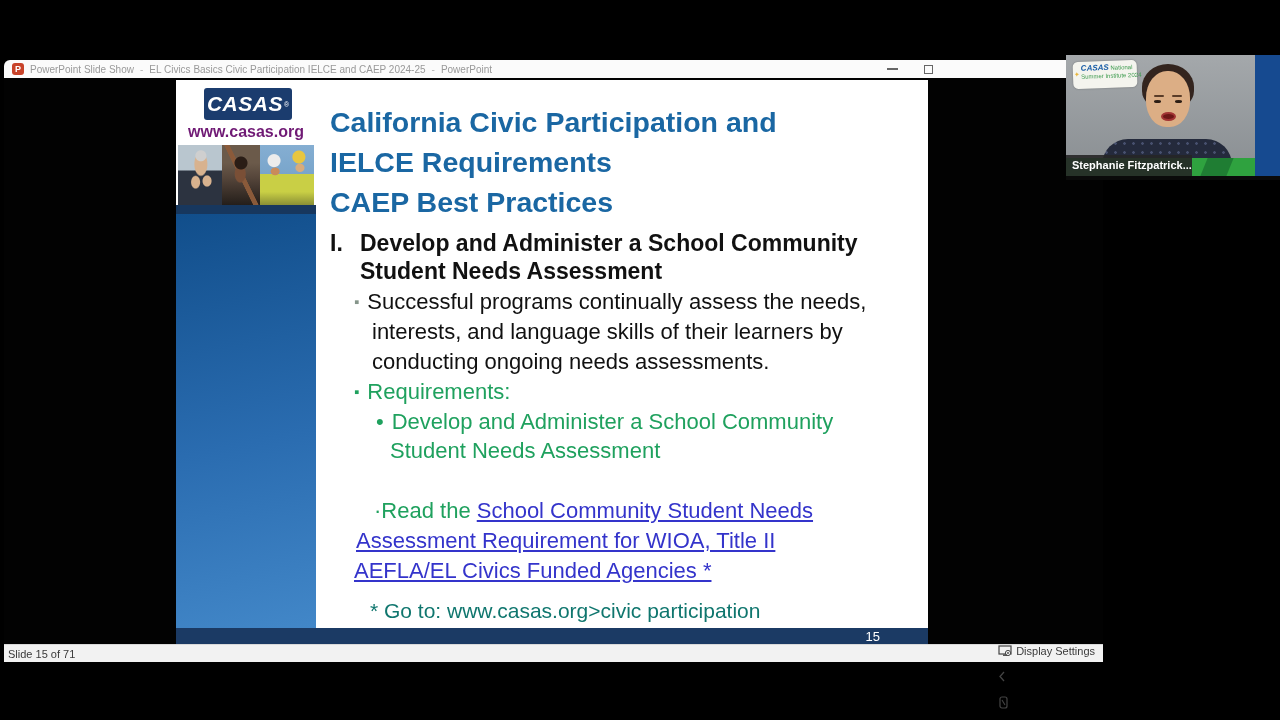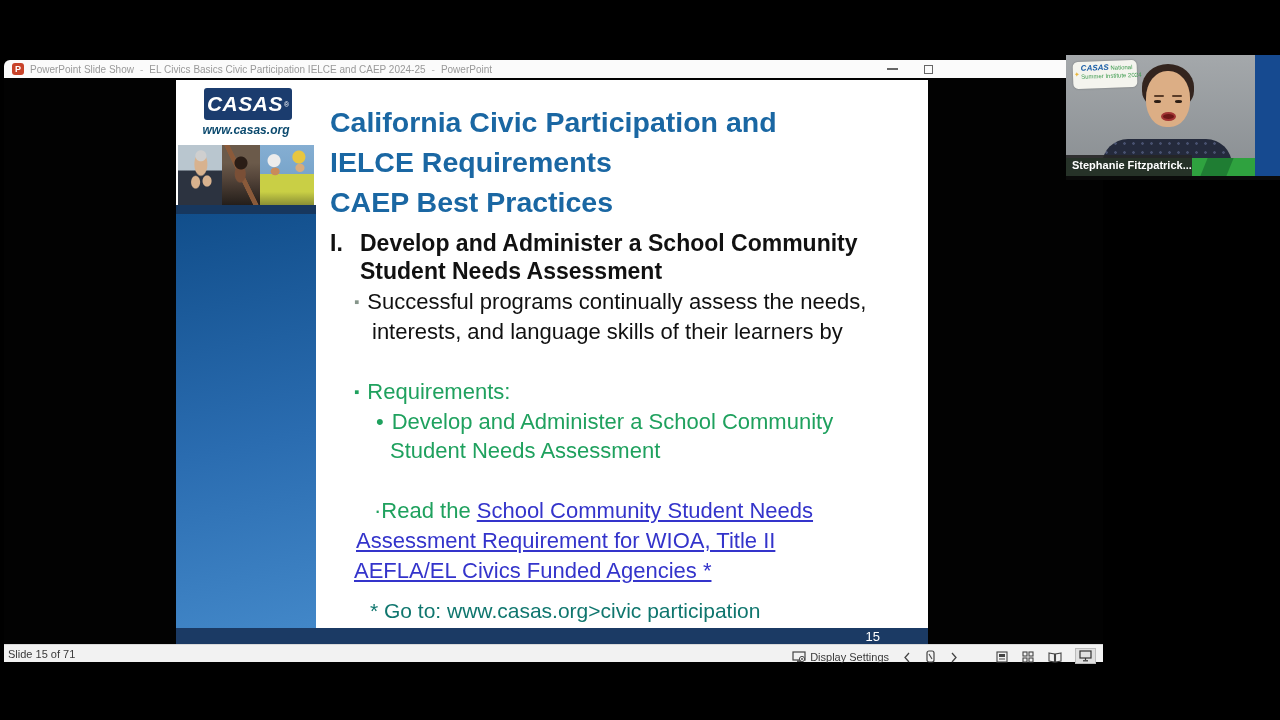--- a/index.html
+++ b/index.html
@@ -23,21 +23,21 @@
 
   
   #slide { left:176px; top:80px; width:752px; height:568px; background:#fff; }
 
   
   #sidebar { left:0; top:0; width:140px; height:568px; background:#fff; }
   #casas-box { left:28px; top:8px; width:88px; height:32px; background:#1b3c6e; border-radius:3px;
                color:#fff; display:flex; align-items:center; justify-content:center; }
   #casas-box .brand { font-size:21px; font-weight:bold; font-style:italic; letter-spacing:.5px; }
   #casas-box .reg { font-size:7px; vertical-align:top; margin-left:1px; }
-  #casas-url { left:0; top:43px; width:140px; text-align:center; font-size:12px; font-weight:bold; color:#0c4a6e;font-style:italic; }
+  #casas-url { left:0; top:43px; width:140px; text-align:center; font-size:16px; font-weight:bold; color:#701a75; }
   #photo { left:2px; top:65px; width:136px; height:60px; display:flex; }
   .ph { height:100%; }
   .ph1 { width:44px;
     background:
       radial-gradient(circle at 52% 18%, #cfcfcf 0 5px, rgba(207,207,207,0) 6px),
       radial-gradient(ellipse at 52% 32%, #d8b28e 0 6px, rgba(216,178,142,0) 7px),
       radial-gradient(ellipse at 40% 62%, #d8b28e 0 4px, rgba(216,178,142,0) 5px),
       radial-gradient(ellipse at 66% 60%, #d8b28e 0 4px, rgba(216,178,142,0) 5px),
       linear-gradient(180deg, #b9c6cf 0 42%, #2c3340 43% 100%);
   }
@@ -93,21 +93,21 @@
   .s-req3 .l1 { padding-left:44px; }
   .s-req3 .l2 { padding-left:26px; }
   .s-req3 .l3 { padding-left:24px; }
   .b-link { color:#3434cb; text-decoration:underline; }
   .s-footnote { position:absolute; left:40px; top:519px; font-size:21px; color:#0f766e; }
 
   
   #statusbar { left:4px; top:644px; width:1099px; height:18px; background:#f2f2f2;
                border-top:1px solid #d9d9d9; display:flex; align-items:center; font-size:11px; color:#3a3a3a; }
   #slide-indicator { margin-left:4px;text-align:center; }
-  #sb-right { position:absolute; right:8px; display:flex; align-items:flex-end; gap:14px; height:18px; }
+  #sb-right { position:absolute; right:8px; display:flex; align-items:flex-start; gap:14px; height:18px;flex-direction:column; }
   .sb-btn { display:flex; align-items:center; gap:4px; cursor:default; }
   .sb-icon svg { display:block; }
   #slideshow-btn { background:#e0e0e0; outline:1px solid #bbb; padding:1px 3px; }
   .gap-lg { width:10px; }
 
   
   #webcam { left:1066px; top:55px; width:214px; height:125px; background:linear-gradient(180deg,#a4a8ab,#888d91);
             overflow:hidden; z-index:5; }
   #wc-bluestrip { right:0; top:0; width:25px; height:100%; background:#164a90; }
   #wc-hair { left:76px; top:9px; width:52px; height:46px; border-radius:50% 50% 42% 42%; background:#33241e; }
@@ -181,20 +181,21 @@
       <div class="row">
         <span class="numeral">I.</span>
         <span>Develop and Administer a School Community</span>
       </div>
       <div class="l2">Student Needs Assessment</div>
     </div>
 
     <div class="s-b1">
       <div class="l1"><span class="bullet-sq bullet-gray">▪</span><span>Successful programs continually assess the needs,</span></div>
       <div class="cont">interests, and language skills of their learners by</div>
+      <div class="cont">conducting ongoing needs assessments.</div>
     </div>
 
     <div class="s-req green">
       <div class="label-line"><span class="bullet-sq bullet-green">▪</span><span>Requirements:</span></div>
     </div>
 
     <div class="s-req1 green">
       <div class="l1"><span class="dot">•</span><span>Develop and Administer a School Community</span></div>
       <div class="l2">Student Needs Assessment</div>
     </div>

